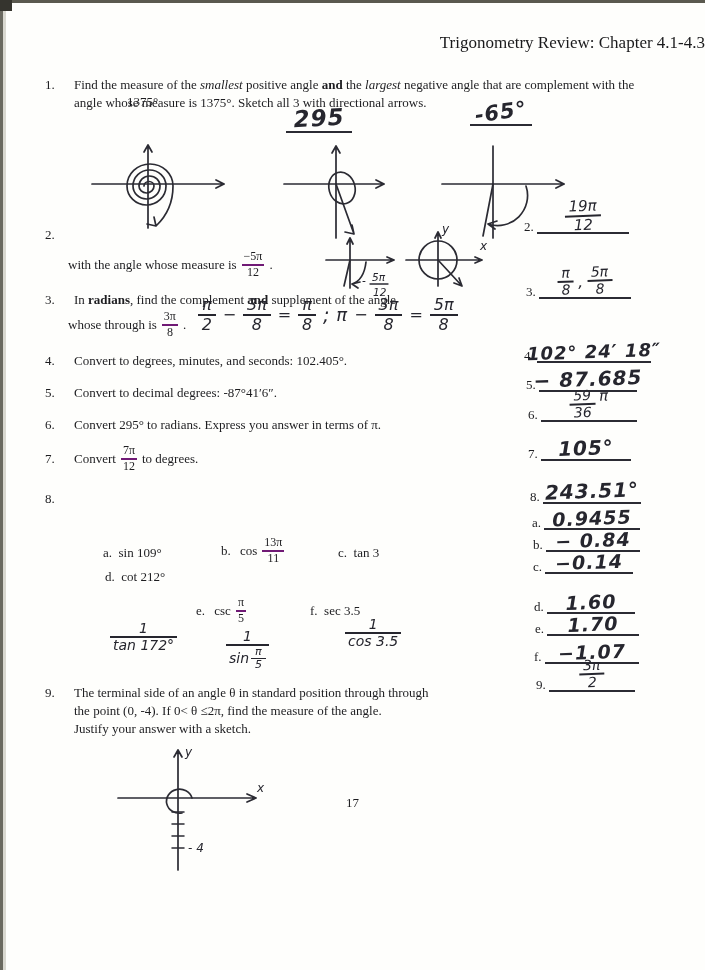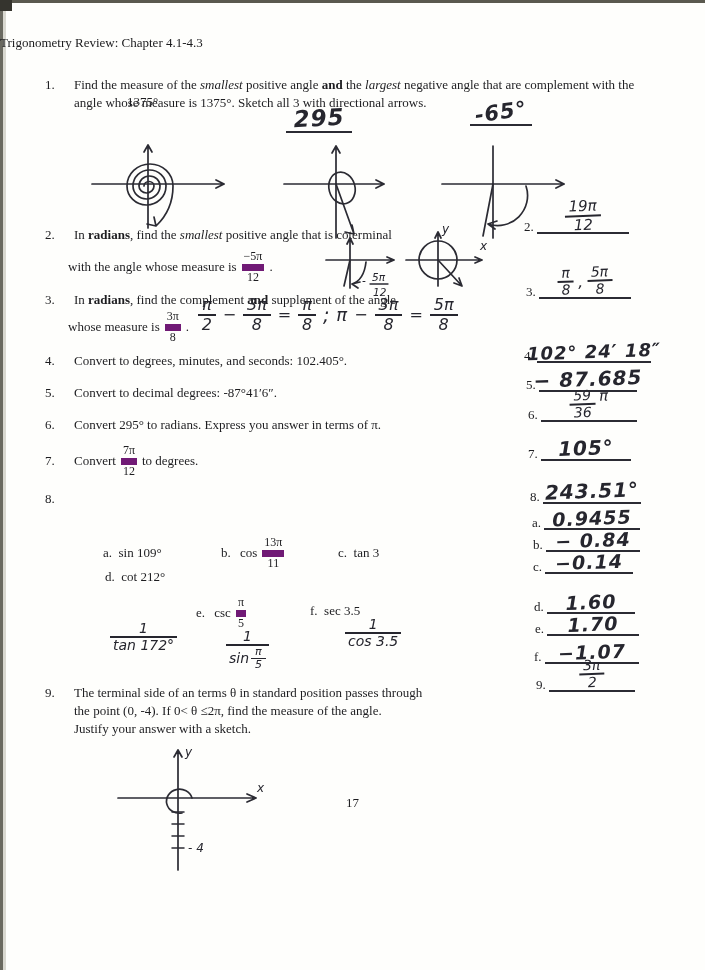--- a/index.html
+++ b/index.html
@@ -4,33 +4,33 @@
 <style>
   html,body{margin:0;padding:0;}
   body{width:705px;height:970px;background:#fdfdfb;position:relative;overflow:hidden;}
   .sheet{position:absolute;inset:0;background:#fefefc;}
 
   
   .art{position:absolute;}
 
   
   .pr{font-family:"Liberation Serif",serif;color:#1d1d20;font-size:13px;line-height:18px;}
-  .title{position:absolute;left:0;right:9px;top:34px;text-align:left;font-size:13px;color:#1a1a1c;}
+  .title{position:absolute;left:0;right:0;top:34px;text-align:right;font-size:17px;color:#1a1a1c;}
   .it{font-style:italic;}
   .b{font-weight:bold;}
   .u{text-decoration:underline;}
 
   .q{position:absolute;display:flex;gap:9px;}
   .qno{flex:none;width:20px;}
   .qline{display:block;}
   .flexline{display:flex;align-items:center;gap:3px;}
 
   
   .pfrac{display:inline-block;text-align:center;vertical-align:middle;font-size:12px;line-height:1.15;margin:0 2px;}
-  .pfrac .fn{display:block;border-bottom:7px solid #701a75;padding:0 2px;font-family:Liberation Serif, serif;}
+  .pfrac .fn{display:block;border-bottom:2px solid #701a75;padding:0 2px;font-family:Liberation Serif, serif;}
   .pfrac .fd{display:block;padding:0 2px;}
 
   
   .hw{font-family:"DejaVu Sans",sans-serif;font-style:italic;color:#26262e;}
   .hwbig{font-size:20px;font-weight:bold;letter-spacing:1px;white-space:nowrap;display:inline-block;}
   .hwfrac{display:inline-block;text-align:center;font-family:"DejaVu Sans",sans-serif;font-style:italic;color:#26262e;line-height:1.1;}
   .hwfrac .n{display:block;border-bottom:2px solid #26262e;padding:0 4px;}
   .hwfrac .d{display:block;padding:0 3px;}
   .hwfrac.small{font-size:11px;}
   .hwfrac.small .n{border-bottom-width:1.4px;}
@@ -94,23 +94,20 @@
   </svg>
   <svg style="left:436px;top:140px;" width="138" height="108" viewBox="0 0 138 108">
     <path class="ink" d="M6 44 H128 M128 44 l-8 -4 M128 44 l-8 4"></path>
     <path class="ink" d="M57 6 V98"></path>
     <path class="ink" d="M57 44 L47 96"></path>
     <path class="ink" d="M90 46 A 30 30 0 0 1 52 84 M52 84 l9 -3 M52 84 l7 5"></path>
   </svg>
 
   <div class="q pr" style="left:45px;top:226px;width:420px;">
     <span class="qno">2.</span>
-    <span>
-      <span class="qline"><span>In </span><span class="b">radians</span><span>, find the </span><span class="it">smallest</span><span> positive angle that is coterminal</span></span>
-    </span>
   </div>
   <div class="pr flexline" style="position:absolute;left:68px;top:250px;">
     <span>with the angle whose measure is </span>
     <span class="pfrac">
       <span class="fn">−5π</span>
       <span class="fd">12</span>
     </span>
     <span>.</span>
   </div>
 
@@ -133,21 +130,21 @@
     <text class="svghw" x="78" y="26">x</text>
   </svg>
 
   <div class="q pr" style="left:45px;top:291px;width:420px;">
     <span class="qno">3.</span>
     <span>
       <span class="qline"><span>In </span><span class="b">radians</span><span>, find the complement </span><span class="b">and</span><span> supplement of the angle</span></span>
     </span>
   </div>
   <div class="pr flexline" style="position:absolute;left:68px;top:310px;">
-    <span>whose measure is </span>
+    <span>whose through is </span>
     <span class="pfrac">
       <span class="fn">3π</span>
       <span class="fd">8</span>
     </span>
     <span>.</span>
   </div>
 
   <div class="hwork hw" style="left:198px;top:296px;font-size:16px;">
     <span class="hwfrac">
         <span class="n">π</span>
@@ -256,21 +253,21 @@
   <div class="hwork" style="left:345px;top:617px;">
     <span class="hwfrac" style="font-size:14px;">
         <span class="n" style="padding:0 22px;">1</span>
         <span class="d">cos 3.5</span>
       </span>
   </div>
 
   <div class="q pr" style="left:45px;top:684px;width:450px;">
     <span class="qno">9.</span>
     <span>
-      <span class="qline">The terminal side of an terms θ in standard position passes through</span>
+      <span class="qline">The terminal side of an angle θ in standard position through through</span>
       <span class="qline">the point (0, -4).  If 0&lt; θ ≤2π, find the measure of the angle.</span>
       <span class="qline">Justify your answer with a sketch.</span>
     </span>
   </div>
 
   <svg style="left:106px;top:740px;" width="190" height="138" viewBox="0 0 190 138">
     <path class="ink" d="M72 10 V130 M72 10 l-4 7 M72 10 l4 7"></path>
     <path class="ink" d="M12 58 H150 M150 58 l-9 -4 M150 58 l-9 4"></path>
     <path class="ink" d="M86 58 A 13 12 0 1 0 76 73"></path>
     <path class="ink" d="M66 72 H78 M66 84 H78 M66 96 H78 M66 108 H78" style="stroke-width:1.5;"></path>

